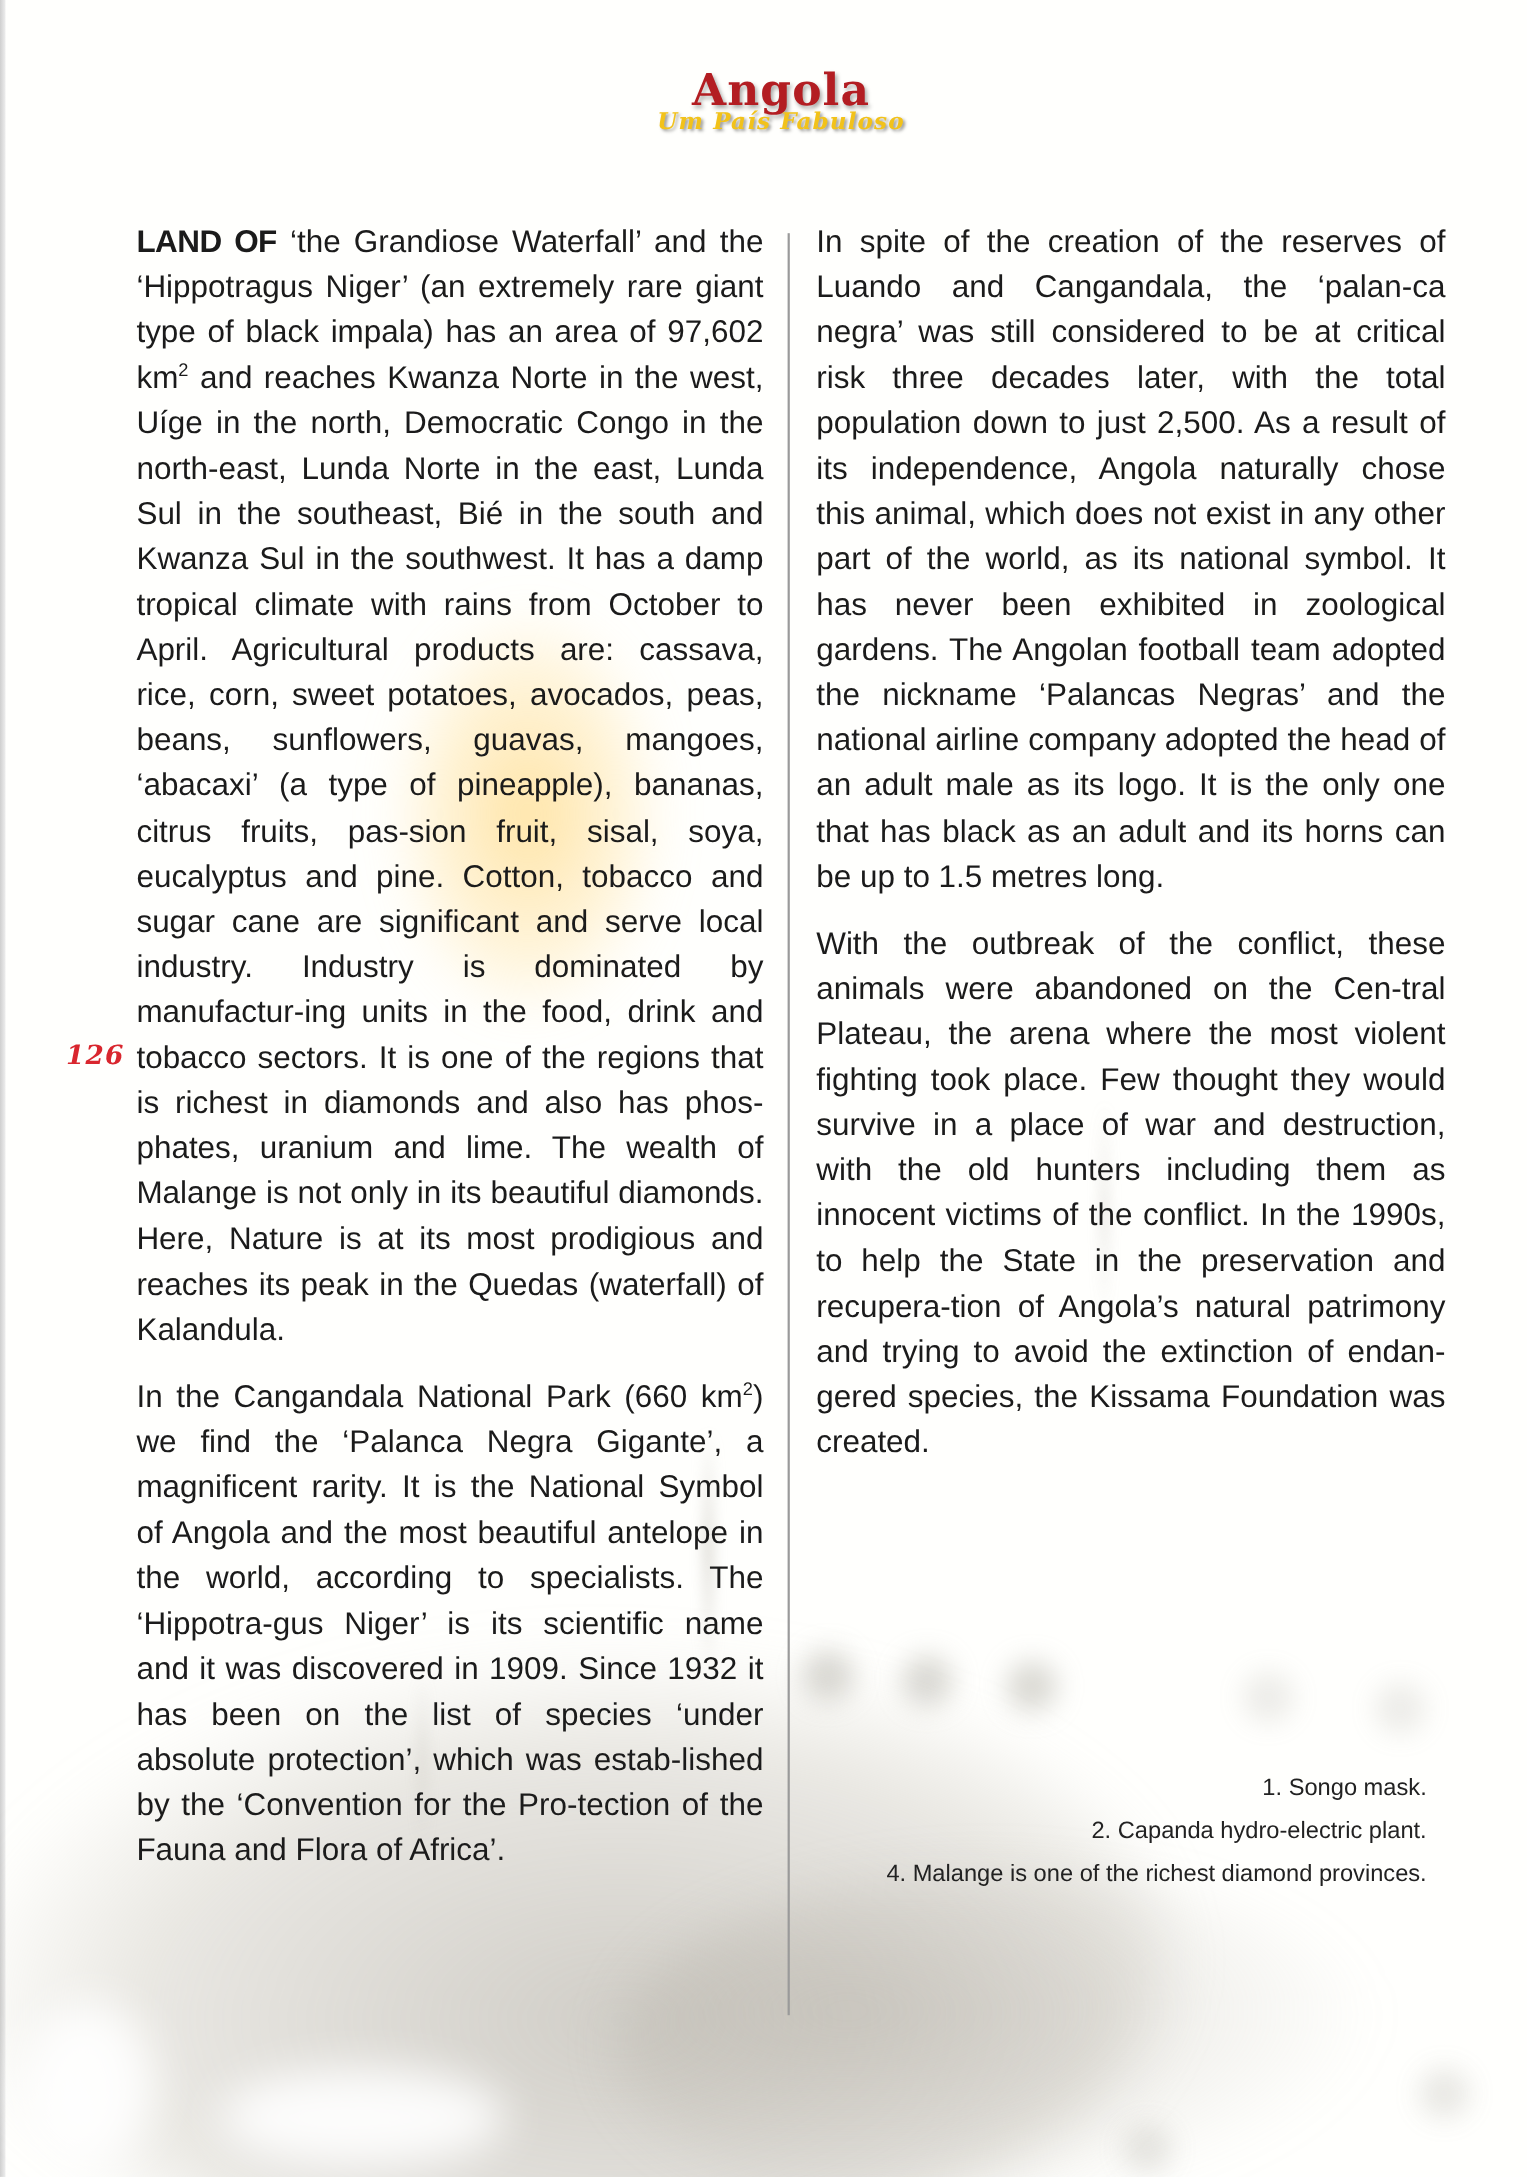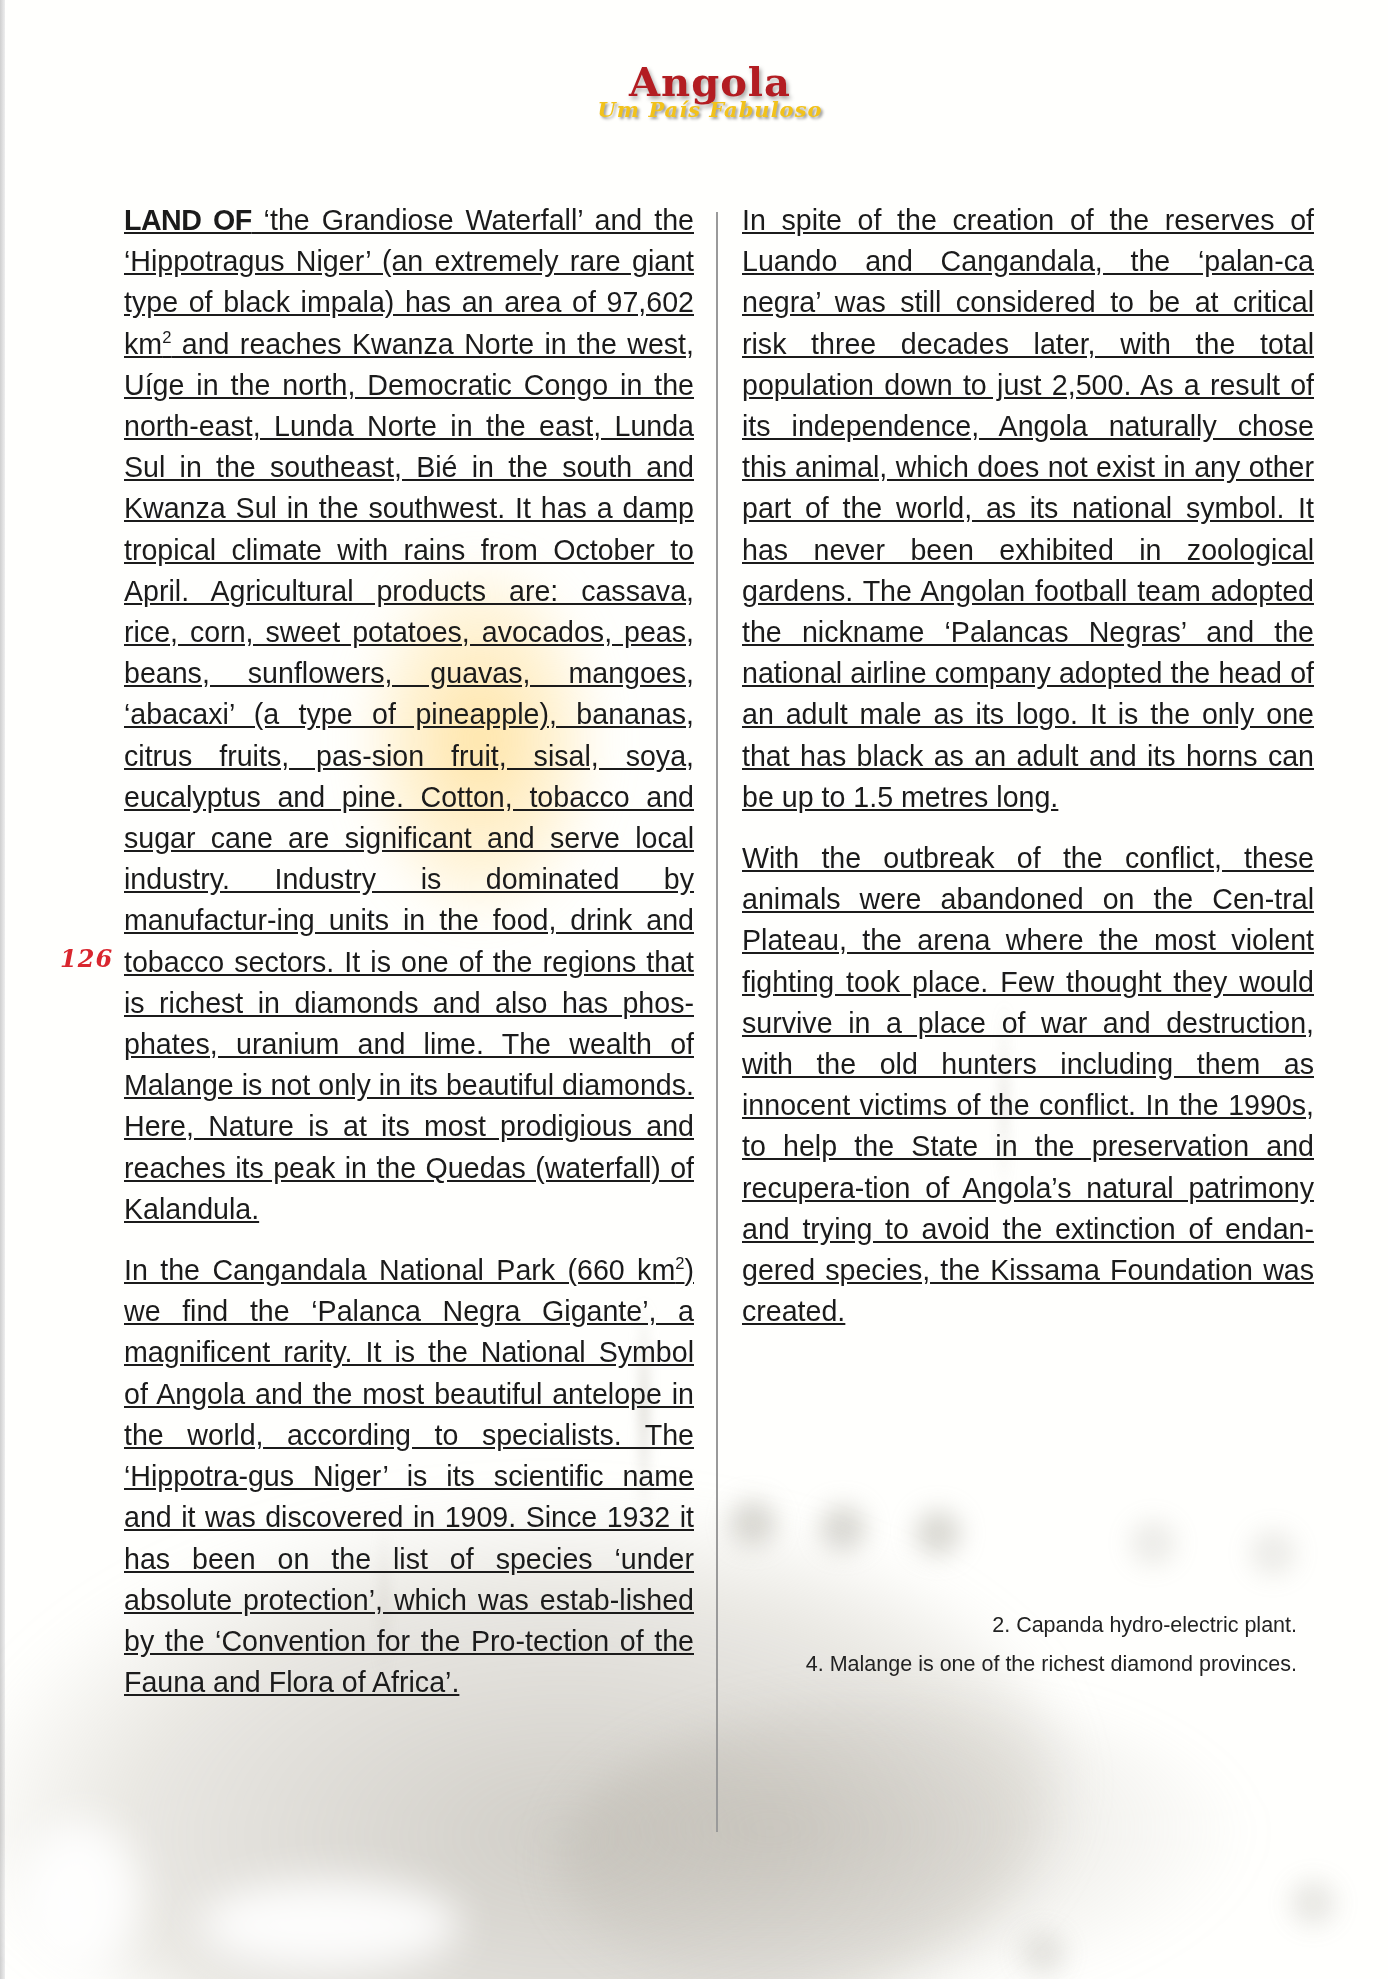--- a/index.html
+++ b/index.html
@@ -65,21 +65,21 @@
     font-style: italic; font-weight: bold; font-size: 24px;
     color: #d9262e; letter-spacing: 1px; margin-left: 26px;
   }
 
   .column {
     position: absolute; font-size: 28.6px; line-height: 41.2px;
     text-align: justify; hyphens: manual;
   }
   .col-left { left: 124px; top: 200px; width: 570px; }
   .col-right { left: 742px; top: 200px; width: 572px; }
-  .column p { margin: 0 0 20px 0; text-decoration: underline; }
+  .column p { margin: 0 0 20px 0; }
   .lead-caps { font-weight: bold; letter-spacing: -0.5px; }
   sup { font-size: 0.58em; line-height: 0; vertical-align: 0.65em; }
 
   .col-divider {
     position: absolute; left: 716px; top: 212px; width: 2px; height: 1620px;
     background: #9a9a9a;
   }
 
   .captions {
     position: absolute; left: 752px; top: 1612px; width: 545px;
@@ -123,15 +123,16 @@
 </div>
 
 <div class="col-divider"></div>
 
 <div class="column col-right">
   <p>In spite of the creation of the reserves of Luando and Cangandala, the ‘palan-ca negra’ was still considered to be at critical risk three decades later, with the total population down to just 2,500. As a result of its independence, Angola naturally chose this animal, which does not exist in any other part of the world, as its national symbol. It has never been exhibited in zoological gardens. The Angolan football team adopted the nickname ‘Palancas Negras’ and the national airline company adopted the head of an adult male as its logo. It is the only one that has black as an adult and its horns can be up to 1.5 metres long.</p>
   <p>With the outbreak of the conflict, these animals were abandoned on the Cen-tral Plateau, the arena where the most violent fighting took place. Few thought they would survive in a place of war and destruction, with the old hunters including them as innocent victims of the conflict. In the 1990s, to help the State in the preservation and recupera-tion of Angola’s natural patrimony and trying to avoid the extinction of endan-gered species, the Kissama Foundation was created.</p>
 </div>
 
 <div class="captions">
+  <p>1. Songo mask.</p>
   <p>2. Capanda hydro-electric plant.</p>
   <p>4. Malange is one of the richest diamond provinces.</p>
 </div>
 
 </body></html>

